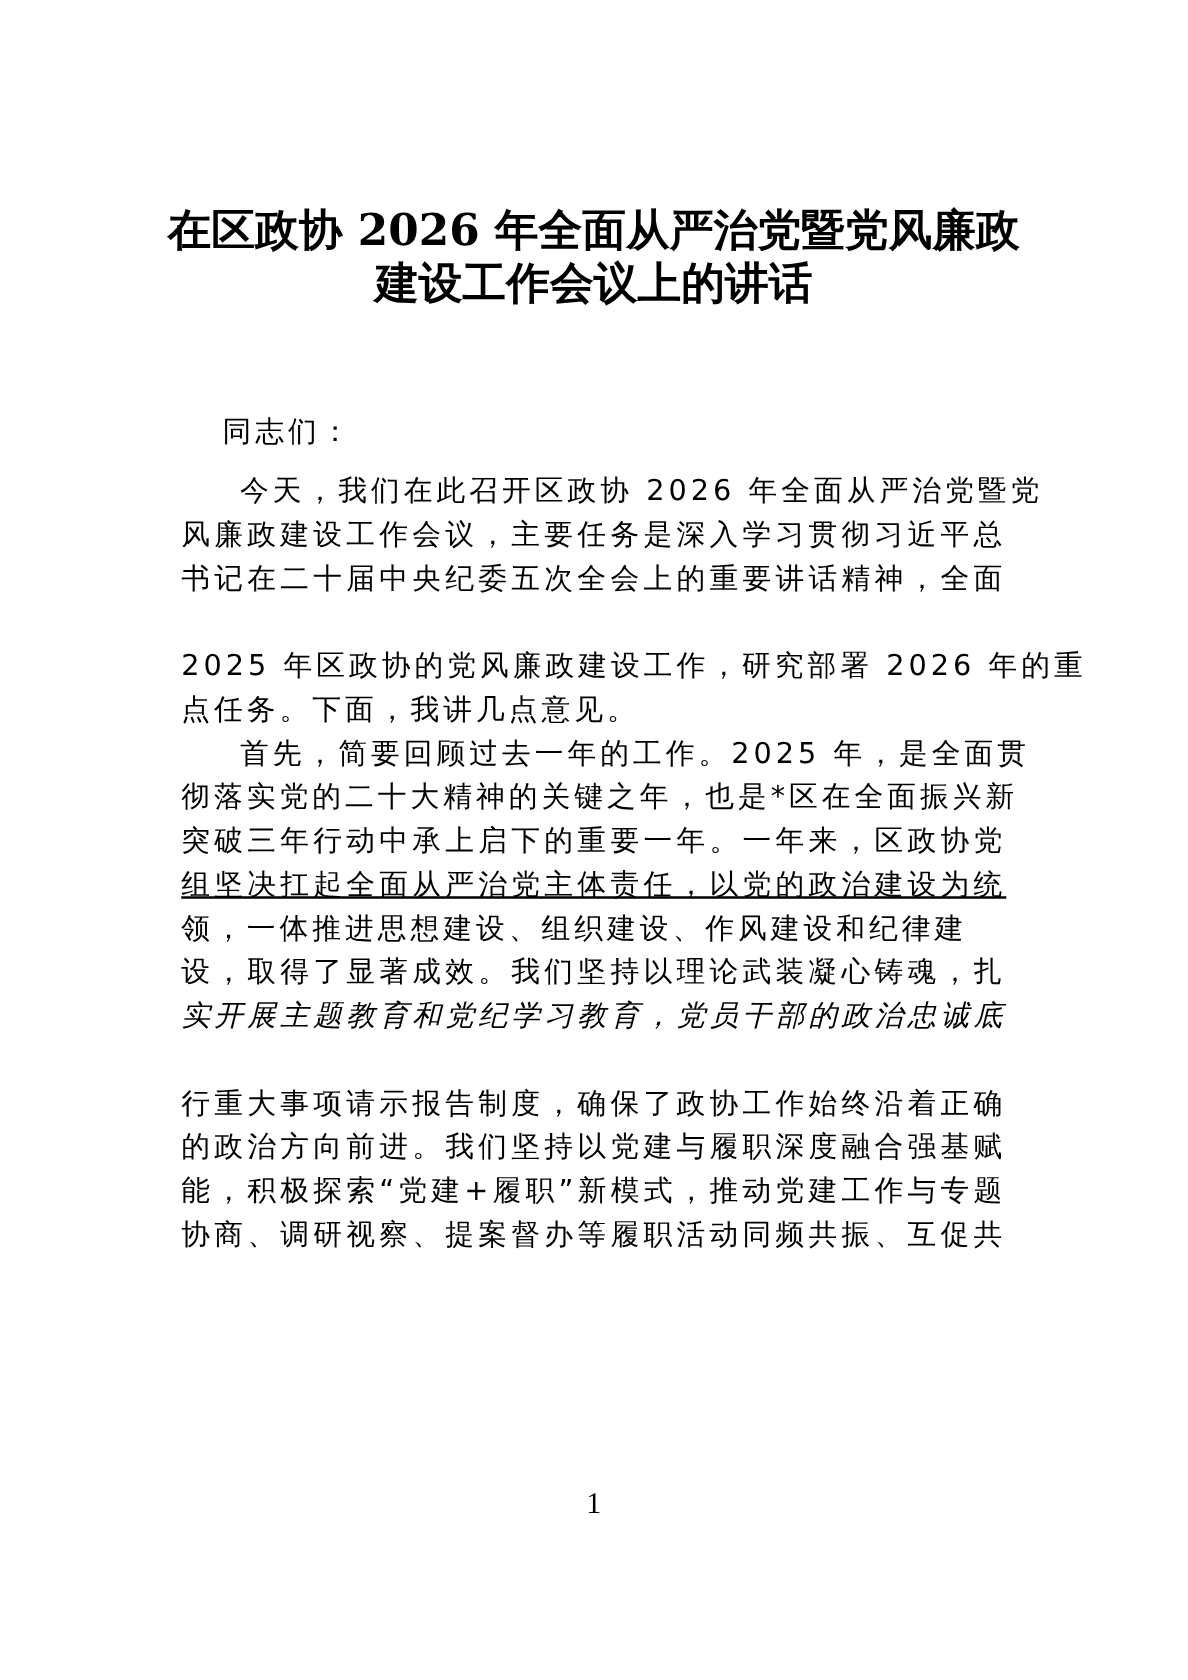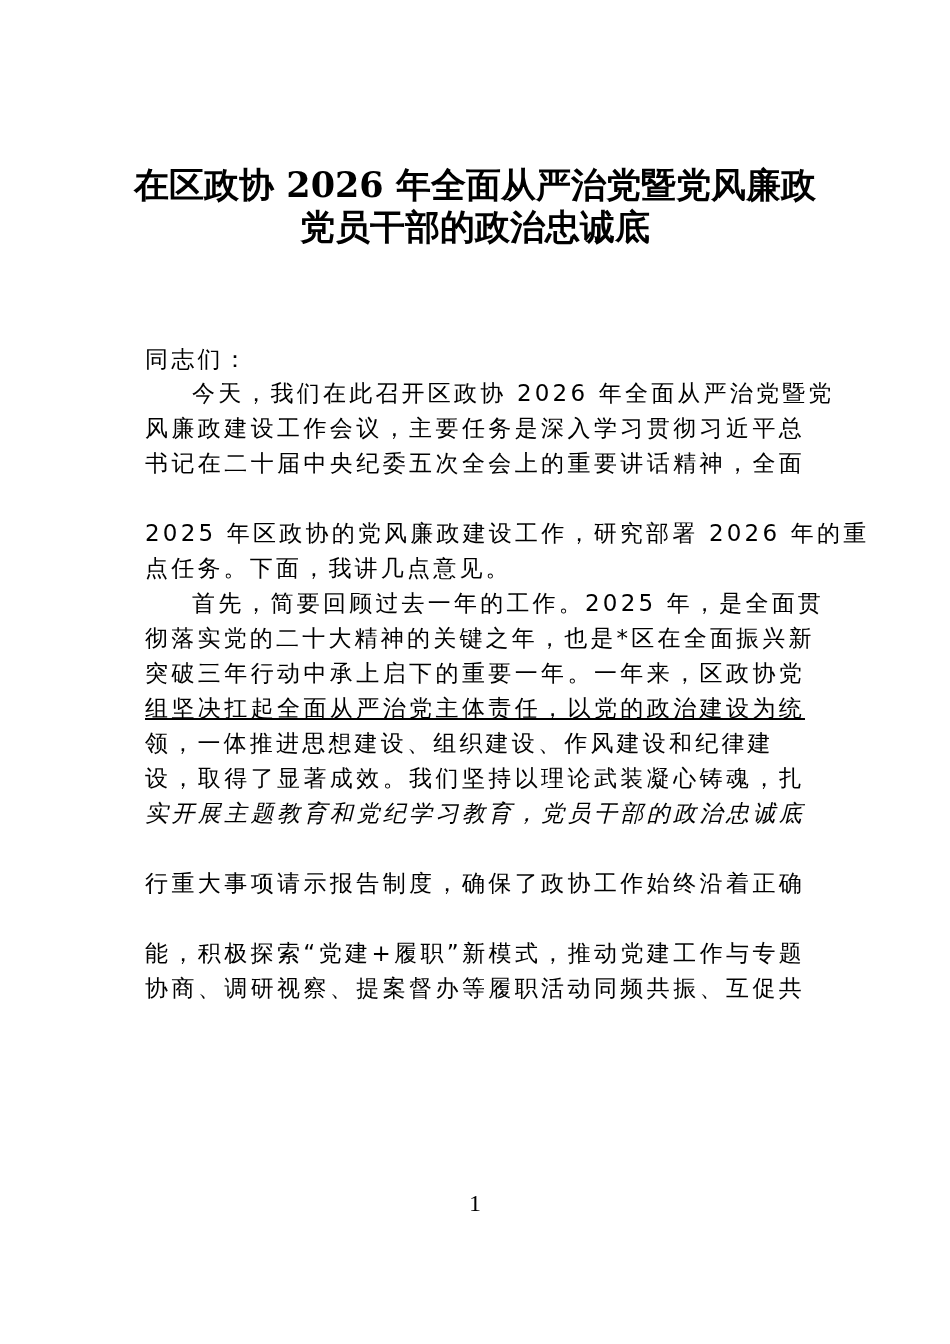--- a/index.html
+++ b/index.html
@@ -62,35 +62,36 @@
       font-size: 24px;
       line-height: 30px;
     }
   </style>
 </head>
 <body>
 
 <div class="page">
 
   <div class="title-line" style="top:165px;">在区政协 2026 年全面从严治党暨党风廉政</div>
-  <div class="title-line" style="top:207px;">党员干部的政治忠诚底</div>
+  <div class="title-line" style="top:207px;">建设工作会议上的讲话</div>
 
-  <div class="body-line last" style="top:344px;">同志们：</div>
+  <div class="body-line last" style="top:331px;margin-left:33px;">同志们：</div>
 
   <div class="body-line indent" style="top:378px;">今天，我们在此召开区政协 2026 年全面从严治党暨党</div>
   <div class="body-line" style="top:413px;">风廉政建设工作会议，主要任务是深入学习贯彻习近平总</div>
   <div class="body-line" style="top:448px;">书记在二十届中央纪委五次全会上的重要讲话精神，全面</div>
   <div class="body-line" style="top:518px;">2025 年区政协的党风廉政建设工作，研究部署 2026 年的重</div>
   <div class="body-line last" style="top:553px;">点任务。下面，我讲几点意见。</div>
 
   <div class="body-line indent" style="top:588px;">首先，简要回顾过去一年的工作。2025 年，是全面贯</div>
   <div class="body-line" style="top:623px;">彻落实党的二十大精神的关键之年，也是*区在全面振兴新</div>
   <div class="body-line" style="top:658px;">突破三年行动中承上启下的重要一年。一年来，区政协党</div>
   <div class="body-line" style="top:693px;text-decoration:underline;">组坚决扛起全面从严治党主体责任，以党的政治建设为统</div>
   <div class="body-line last" style="top:728px;">领，一体推进思想建设、组织建设、作风建设和纪律建</div>
   <div class="body-line" style="top:763px;">设，取得了显著成效。我们坚持以理论武装凝心铸魂，扎</div>
   <div class="body-line" style="top:798px;font-style:italic;">实开展主题教育和党纪学习教育，党员干部的政治忠诚底</div>
   <div class="body-line" style="top:868px;">行重大事项请示报告制度，确保了政协工作始终沿着正确</div>
+  <div class="body-line" style="top:903px;">的政治方向前进。我们坚持以党建与履职深度融合强基赋</div>
   <div class="body-line" style="top:938px;">能，积极探索“党建+履职”新模式，推动党建工作与专题</div>
   <div class="body-line" style="top:973px;">协商、调研视察、提案督办等履职活动同频共振、互促共</div>
 
   <div class="page-number">1</div>
 </div>
 
 </body></html>

